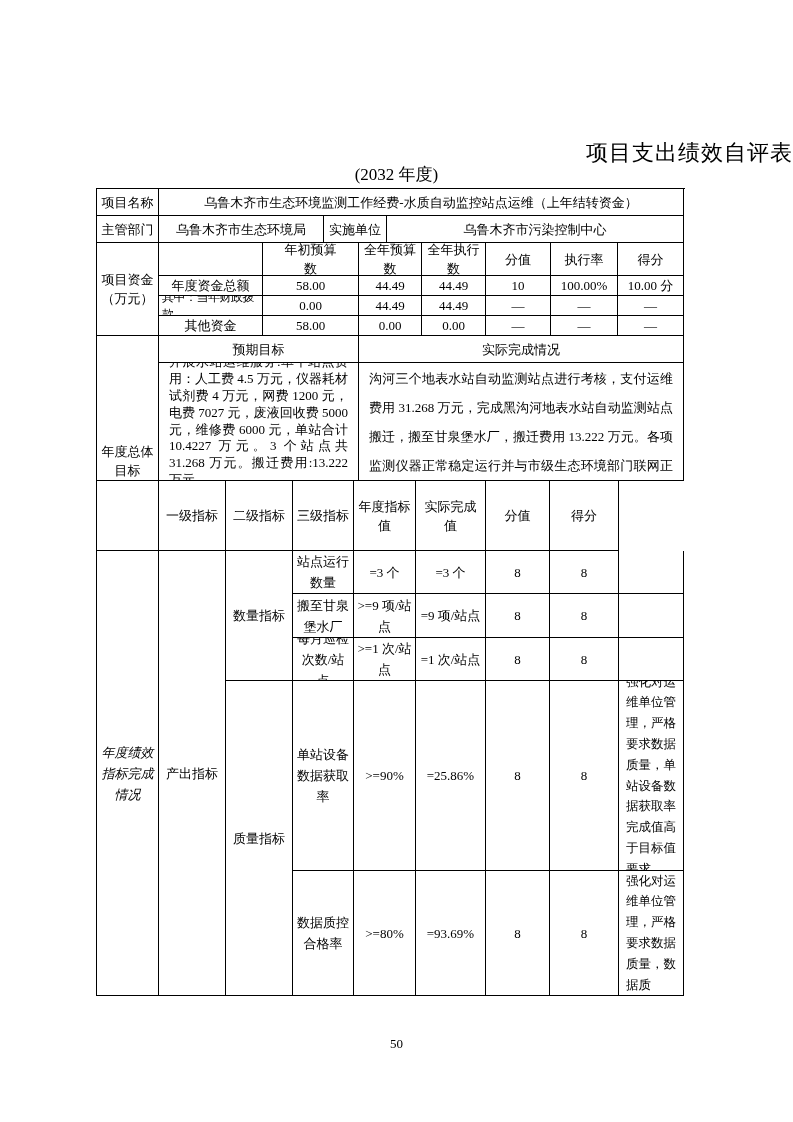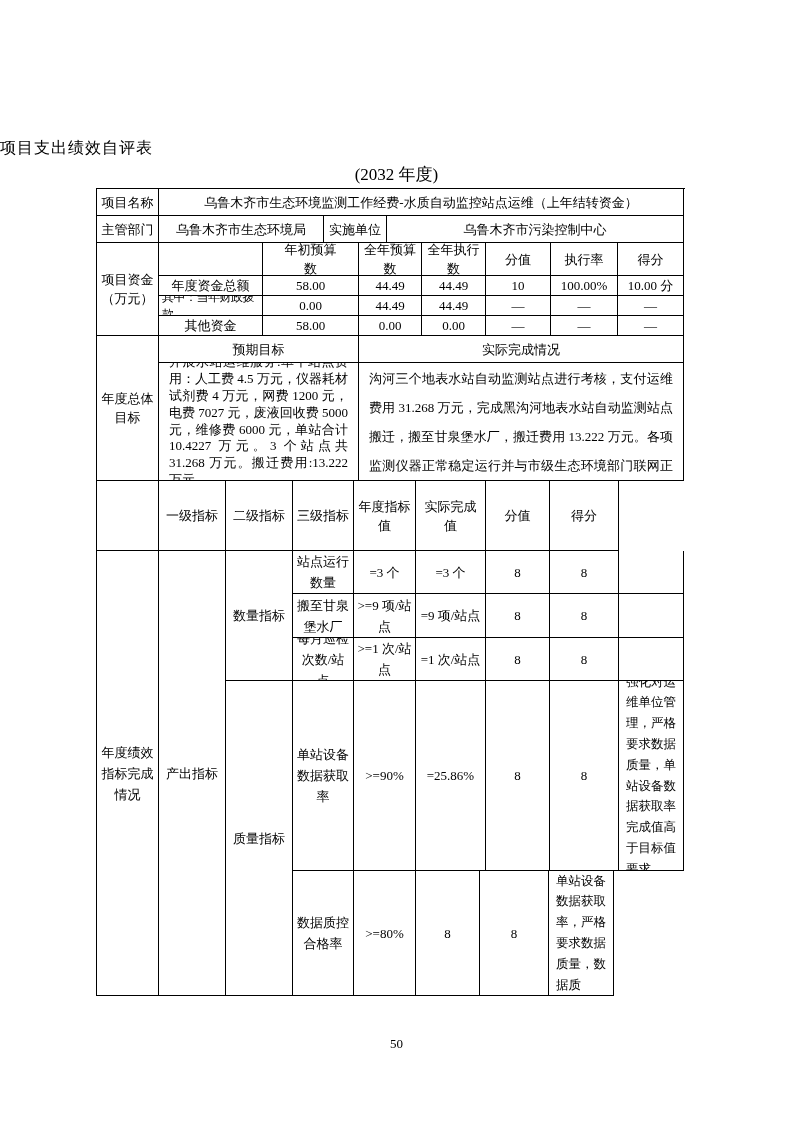--- a/index.html
+++ b/index.html
@@ -1,21 +1,21 @@
 <!DOCTYPE html>
 <html><head>
 <meta charset="utf-8">
 <style>
   html,body{margin:0;padding:0;background:#fff;}
   .page{
     position:relative;width:793px;height:1122px;background:#ffffff;
     font-family:"Liberation Serif","DejaVu Serif",serif;color:#000;overflow:hidden;
   }
-  .doc-title{position:absolute;top:138px;left:0;width:793px;text-align:left;
-    font-size:16px;letter-spacing:1px;}
+  .doc-title{position:absolute;top:138px;left:0;width:793px;text-align:right;
+    font-size:22px;letter-spacing:1px;}
   .doc-subtitle{position:absolute;top:163px;left:0;width:793px;text-align:center;
     font-size:17px;}
   .tbl{position:absolute;left:96px;top:188px;width:588px;
     border-top:1.5px solid #000;border-left:1.5px solid #000;font-size:13px;}
   .row{display:flex;}
   .cell{box-sizing:border-box;border-right:1.5px solid #000;border-bottom:1.5px solid #000;
     display:flex;align-items:center;justify-content:center;text-align:center;
     padding:0 3px;line-height:17px;overflow:hidden;}
   .col{display:flex;flex-direction:column;}
   .left{justify-content:flex-start;text-align:left;}
@@ -98,21 +98,21 @@
           <div class="cell" style="width:63px;height:20px;">0.00</div>
           <div class="cell" style="width:64px;height:20px;">0.00</div>
           <div class="cell" style="width:65px;height:20px;">—</div>
           <div class="cell" style="width:67px;height:20px;">—</div>
           <div class="cell" style="width:66px;height:20px;">—</div>
         </div>
       </div>
     </div>
 
     <div class="row">
-      <div class="cell wlab" style="height:145px;">
+      <div class="cell wlab" style="height:145px;align-items:flex-end;">
         <span class="w4">年度总体目标</span>
       </div>
       <div class="col" style="width:525px;">
         <div class="row">
           <div class="cell" style="width:200px;height:27px;">预期目标</div>
           <div class="cell" style="width:325px;height:27px;">实际完成情况</div>
         </div>
         <div class="row">
           <div class="cell" style="width:200px;height:118px;">
             <span class="para exp">开展水站运维服务:单个站点费用：人工费 4.5 万元，仪器耗材试剂费 4 万元，网费 1200 元，电费 7027 元，废液回收费 5000 元，维修费 6000 元，单站合计 10.4227 万元。3 个站点共 31.268 万元。搬迁费用:13.222 万元</span>
@@ -134,21 +134,21 @@
         </div>
       <div class="cell" style="width:70px;height:70px;">
           <span class="w4">实际完成值</span>
         </div>
       <div class="cell lh21" style="width:64px;height:70px;">分值</div>
       <div class="cell lh21" style="width:69px;height:70px;">得分</div>
     </div>
 
     <div class="row">
       <div class="cell wlab lh21" style="height:445px;">
-        <span class="w4" style="line-height:21px;">年度绩效指标完成情况</span>
+        <span class="w4" style="line-height:21px;font-style:italic;">年度绩效指标完成情况</span>
       </div>
       <div class="cell lh21" style="width:67px;height:445px;">产出指标</div>
       <div class="col" style="width:458px;">
 
         <div class="row">
           <div class="cell lh21" style="width:67px;height:130px;">数量指标</div>
           <div class="col" style="width:391px;">
             <div class="row">
               <div class="cell lh21" style="width:61px;height:43px;">站点运行数量</div>
               <div class="cell lh21" style="width:62px;height:43px;">=3 个</div>
@@ -185,24 +185,25 @@
               <div class="cell" style="width:70px;height:190px;">=25.86%</div>
               <div class="cell" style="width:64px;height:190px;">8</div>
               <div class="cell" style="width:69px;height:190px;">8</div>
               <div class="cell" style="width:65px;height:190px;">
                 <span class="para dev">强化对运维单位管理，严格要求数据质量，单站设备数据获取率完成值高于目标值要求</span>
               </div>
             </div>
             <div class="row">
               <div class="cell lh21" style="width:61px;height:125px;">数据质控合格率</div>
               <div class="cell" style="width:62px;height:125px;">&gt;=80%</div>
+              <div class="cell" style="width:70px;height:125px;">=93.69%</div>
               <div class="cell" style="width:64px;height:125px;">8</div>
               <div class="cell" style="width:69px;height:125px;">8</div>
               <div class="cell" style="width:65px;height:125px;">
-                <span class="para dev">单站设备数据获取率，严格要求数据质量，数据质</span>
+                <span class="para dev">强化对运维单位管理，严格要求数据质量，数据质</span>
               </div>
             </div>
           </div>
         </div>
 
       </div>
     </div>
 
   </div>
 

